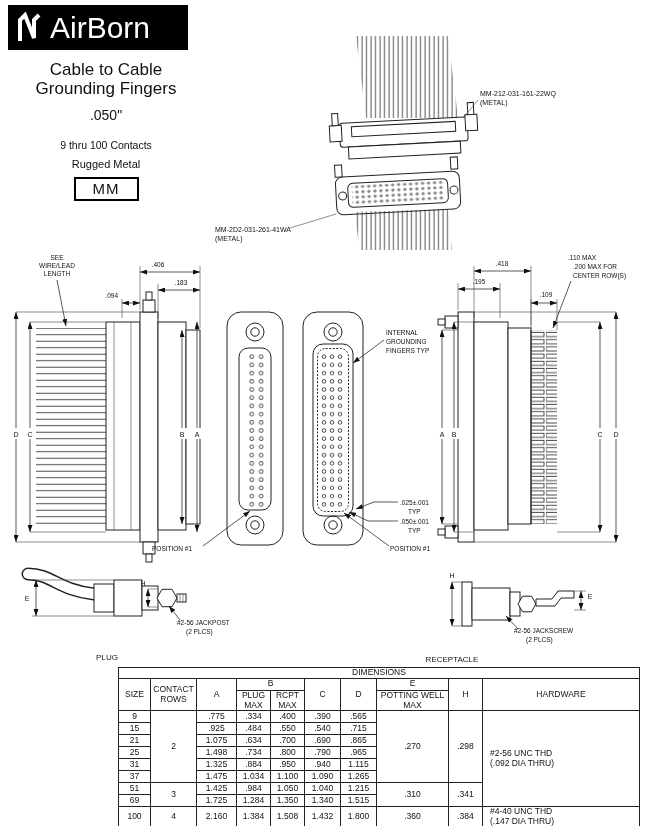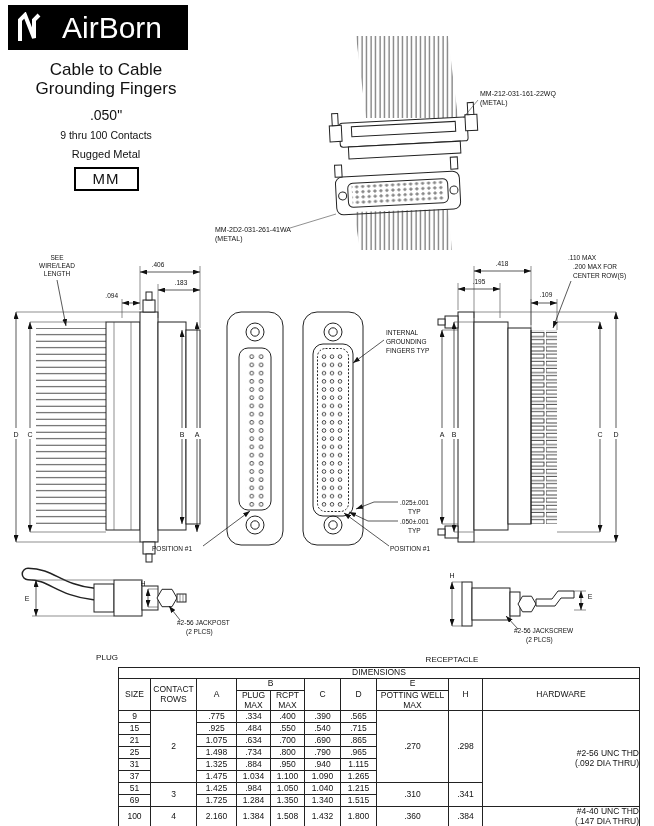--- a/index.html
+++ b/index.html
@@ -1,47 +1,47 @@
 <!DOCTYPE html>
 <html><head>
 <meta charset="utf-8">
 <style>
   *{margin:0;padding:0;box-sizing:border-box}
   html,body{background:#fff}
   .page{position:relative;width:654px;height:826px;background:#fff;color:#111;
         font-family:"Liberation Sans",sans-serif;overflow:hidden}
   
   .logo{position:absolute;left:8px;top:5px;width:180px;height:45px;background:#000;
-        display:flex;align-items:center;padding:0 9px;gap:15px}
+        display:flex;align-items:center;padding:0 9px;gap:3px}
   .logo-text{color:#fff;font-size:30px;line-height:1}
   
   .titleblock{position:absolute;left:0;top:60px;width:212px;text-align:center}
   .t1{font-size:17px;font-weight:normal;line-height:1.12}
   .pitch{font-size:14px;margin-top:9px}
-  .contacts{font-size:10.5px;margin-top:6px}
+  .contacts{font-size:10.5px;margin-top:16px}
   .material{font-size:11px;margin-top:7px}
   .series-box{display:inline-block;border:2px solid #000;padding:1px 17px;margin-top:7px}
   .series-box span{font-size:15px;font-weight:normal;letter-spacing:1px}
   
   svg.iso{position:absolute;left:195px;top:30px}
   svg.main{position:absolute;left:0;top:250px}
   svg text{font-family:"Liberation Sans",sans-serif;fill:#111}
   .t65{font-size:6.5px}.t7{font-size:7px}.t8{font-size:8px}
   .s{fill:#fff;stroke:#222;stroke-width:1}
   .sn{fill:none;stroke:#222;stroke-width:1}
   .thin{stroke:#444;stroke-width:.6;fill:none}
   .dim{stroke:#111;stroke-width:.7;fill:none}
   .cabO{stroke:#222;stroke-width:13;fill:none;stroke-linecap:round}
   .cabI{stroke:#fff;stroke-width:10;fill:none;stroke-linecap:round}
   
   .dims-table{position:absolute;left:118px;top:667px;width:522px;border-collapse:collapse;
               table-layout:fixed;font-size:8.5px;line-height:1.15;border:1.5px solid #111}
   .dims-table td{border:1px solid #222;text-align:center;vertical-align:middle;padding:0;height:12px}
   .dims-table .ml{white-space:pre-line}
-  .dims-table .hw{text-align:right;padding-left:7px}
+  .dims-table .hw{text-align:left;padding-left:7px}
   .t-title td{height:10px}
 </style>
 </head>
 <body>
 
 <div class="page">
 
   <div class="logo">
     <svg width="30" height="32" viewBox="0 0 30 32">
       <path d="M3 29 L3 8 L8 3 L17 26 L17 8 L22 3" stroke="#fff" stroke-width="4" fill="none"></path>

